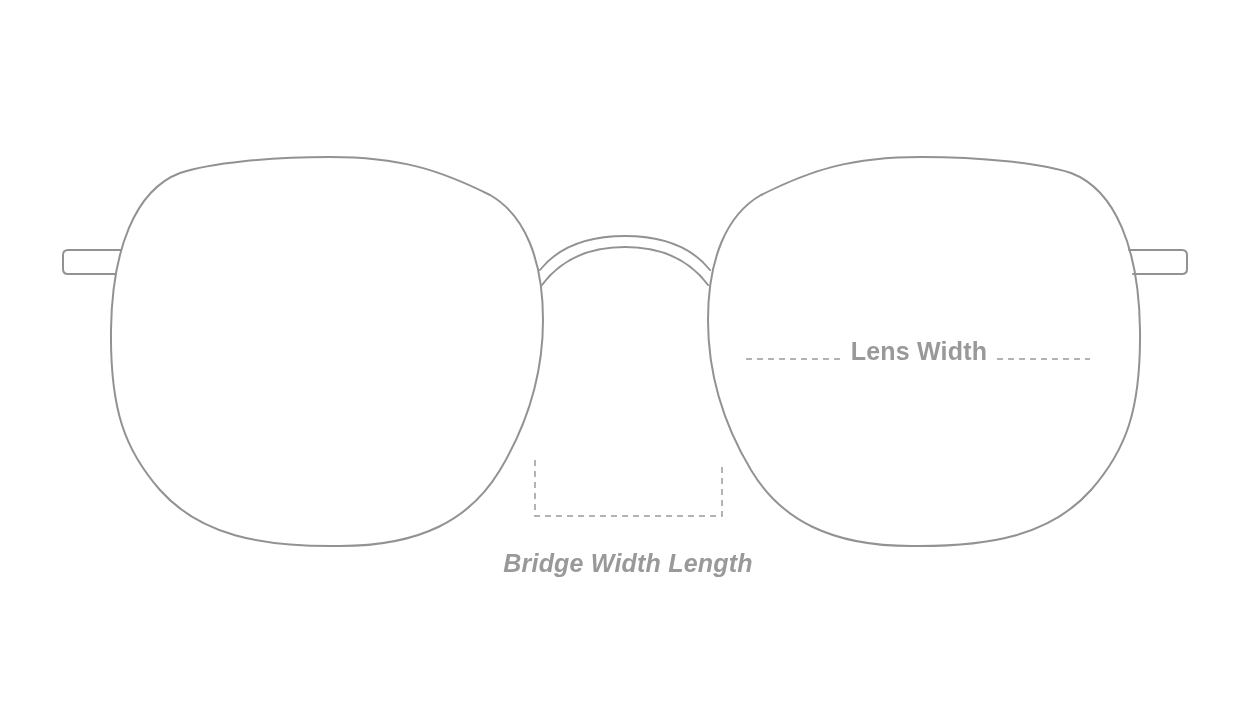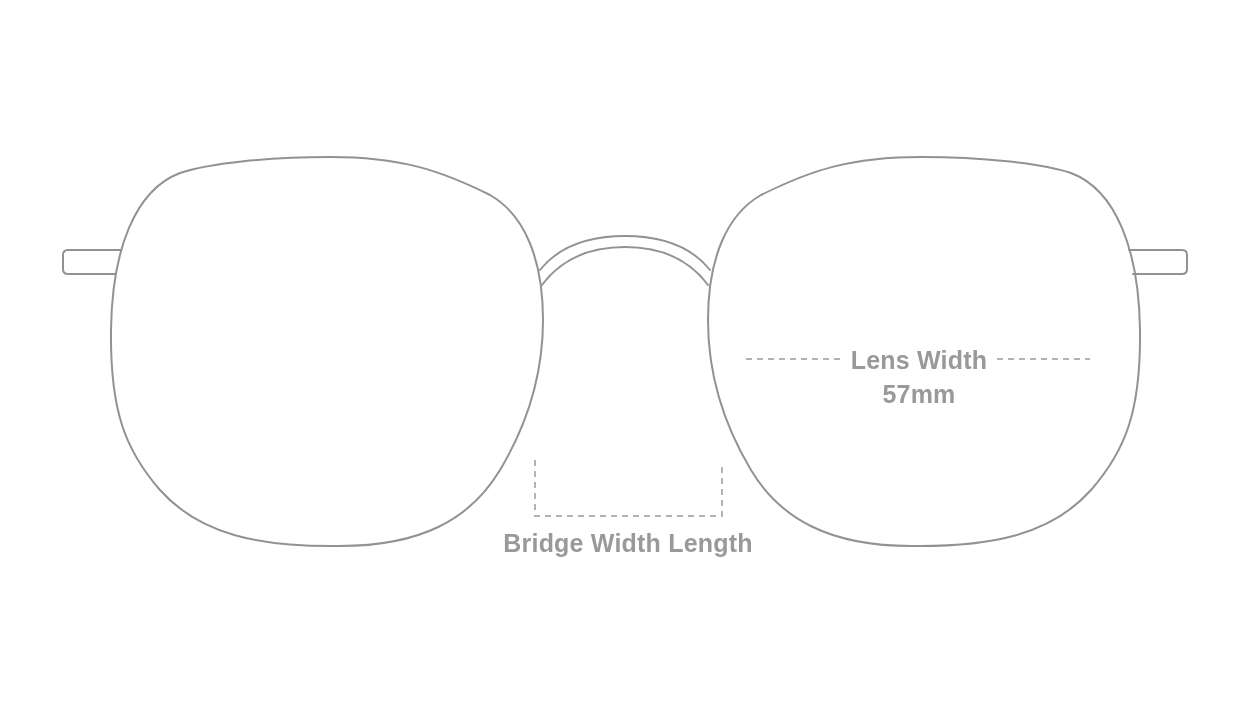--- a/index.html
+++ b/index.html
@@ -41,26 +41,26 @@
       font-weight: bold;
       letter-spacing: 0.2px;
       white-space: nowrap;
       text-align: center;
       line-height: 34px;
     }
     #lens-label {
       left: 819px;
       top: 334px;
       width: 200px;
-      margin-top: 9px;
     }
     #bridge-label {
       left: 478px;
-      top: 526px;
+      top: 546px;
       width: 300px;
+      font-style: italic;
     }
     .label span { display: block; }
   </style>
 </head>
 <body>
 
 <svg id="diagram" viewBox="0 0 1251 705" xmlns="http://www.w3.org/2000/svg">
 
   <path class="frame-stroke" d="M121,250 L68,250 Q63,250 63,255 L63,269 Q63,274 68,274 L116,274"></path>
 
@@ -90,18 +90,17 @@
   <path class="frame-stroke" d="M542,285 C562,258 592,247 625,247 C658,247 688,258 708,285"></path>
 
   <line class="dash-stroke" x1="746" y1="359" x2="840" y2="359"></line>
   <line class="dash-stroke" x1="997" y1="359" x2="1090" y2="359"></line>
 
   <path class="dash-stroke" d="M535,460 L535,516 L722,516 L722,465"></path>
 </svg>
 
 <div id="lens-label" class="label">
   <span>Lens Width</span>
-  <span>57mm</span>
 </div>
 
 <div id="bridge-label" class="label">
   <span>Bridge Width Length</span>
 </div>
 
 </body></html>

